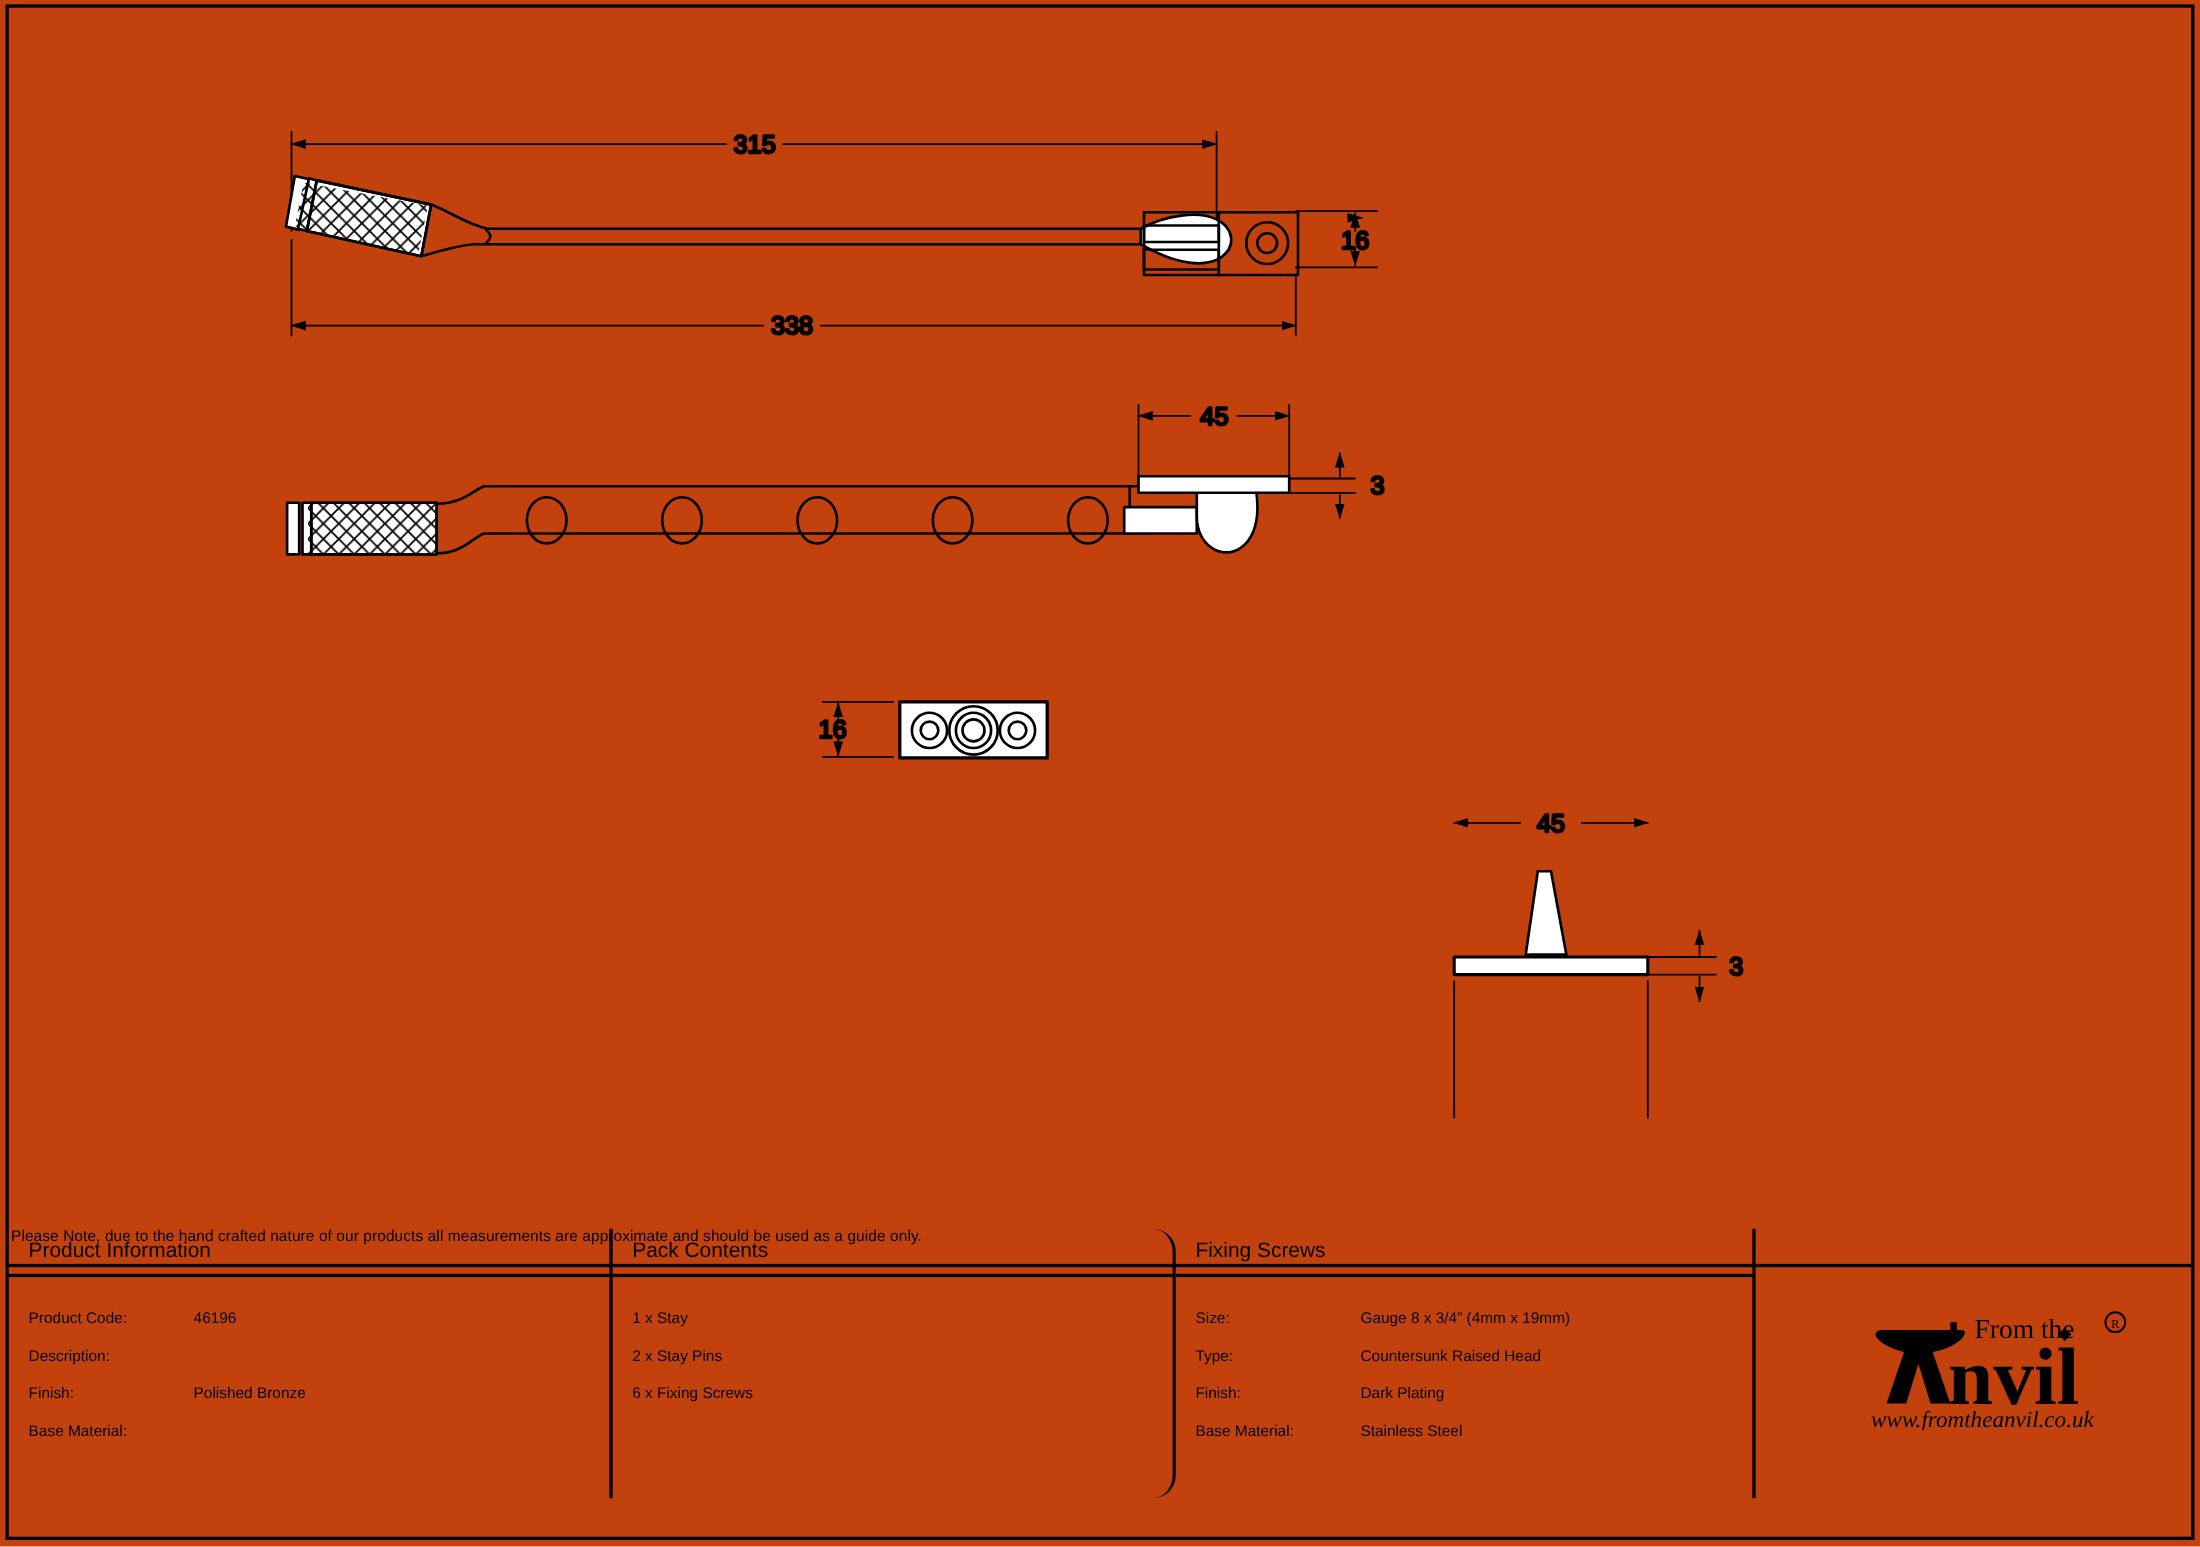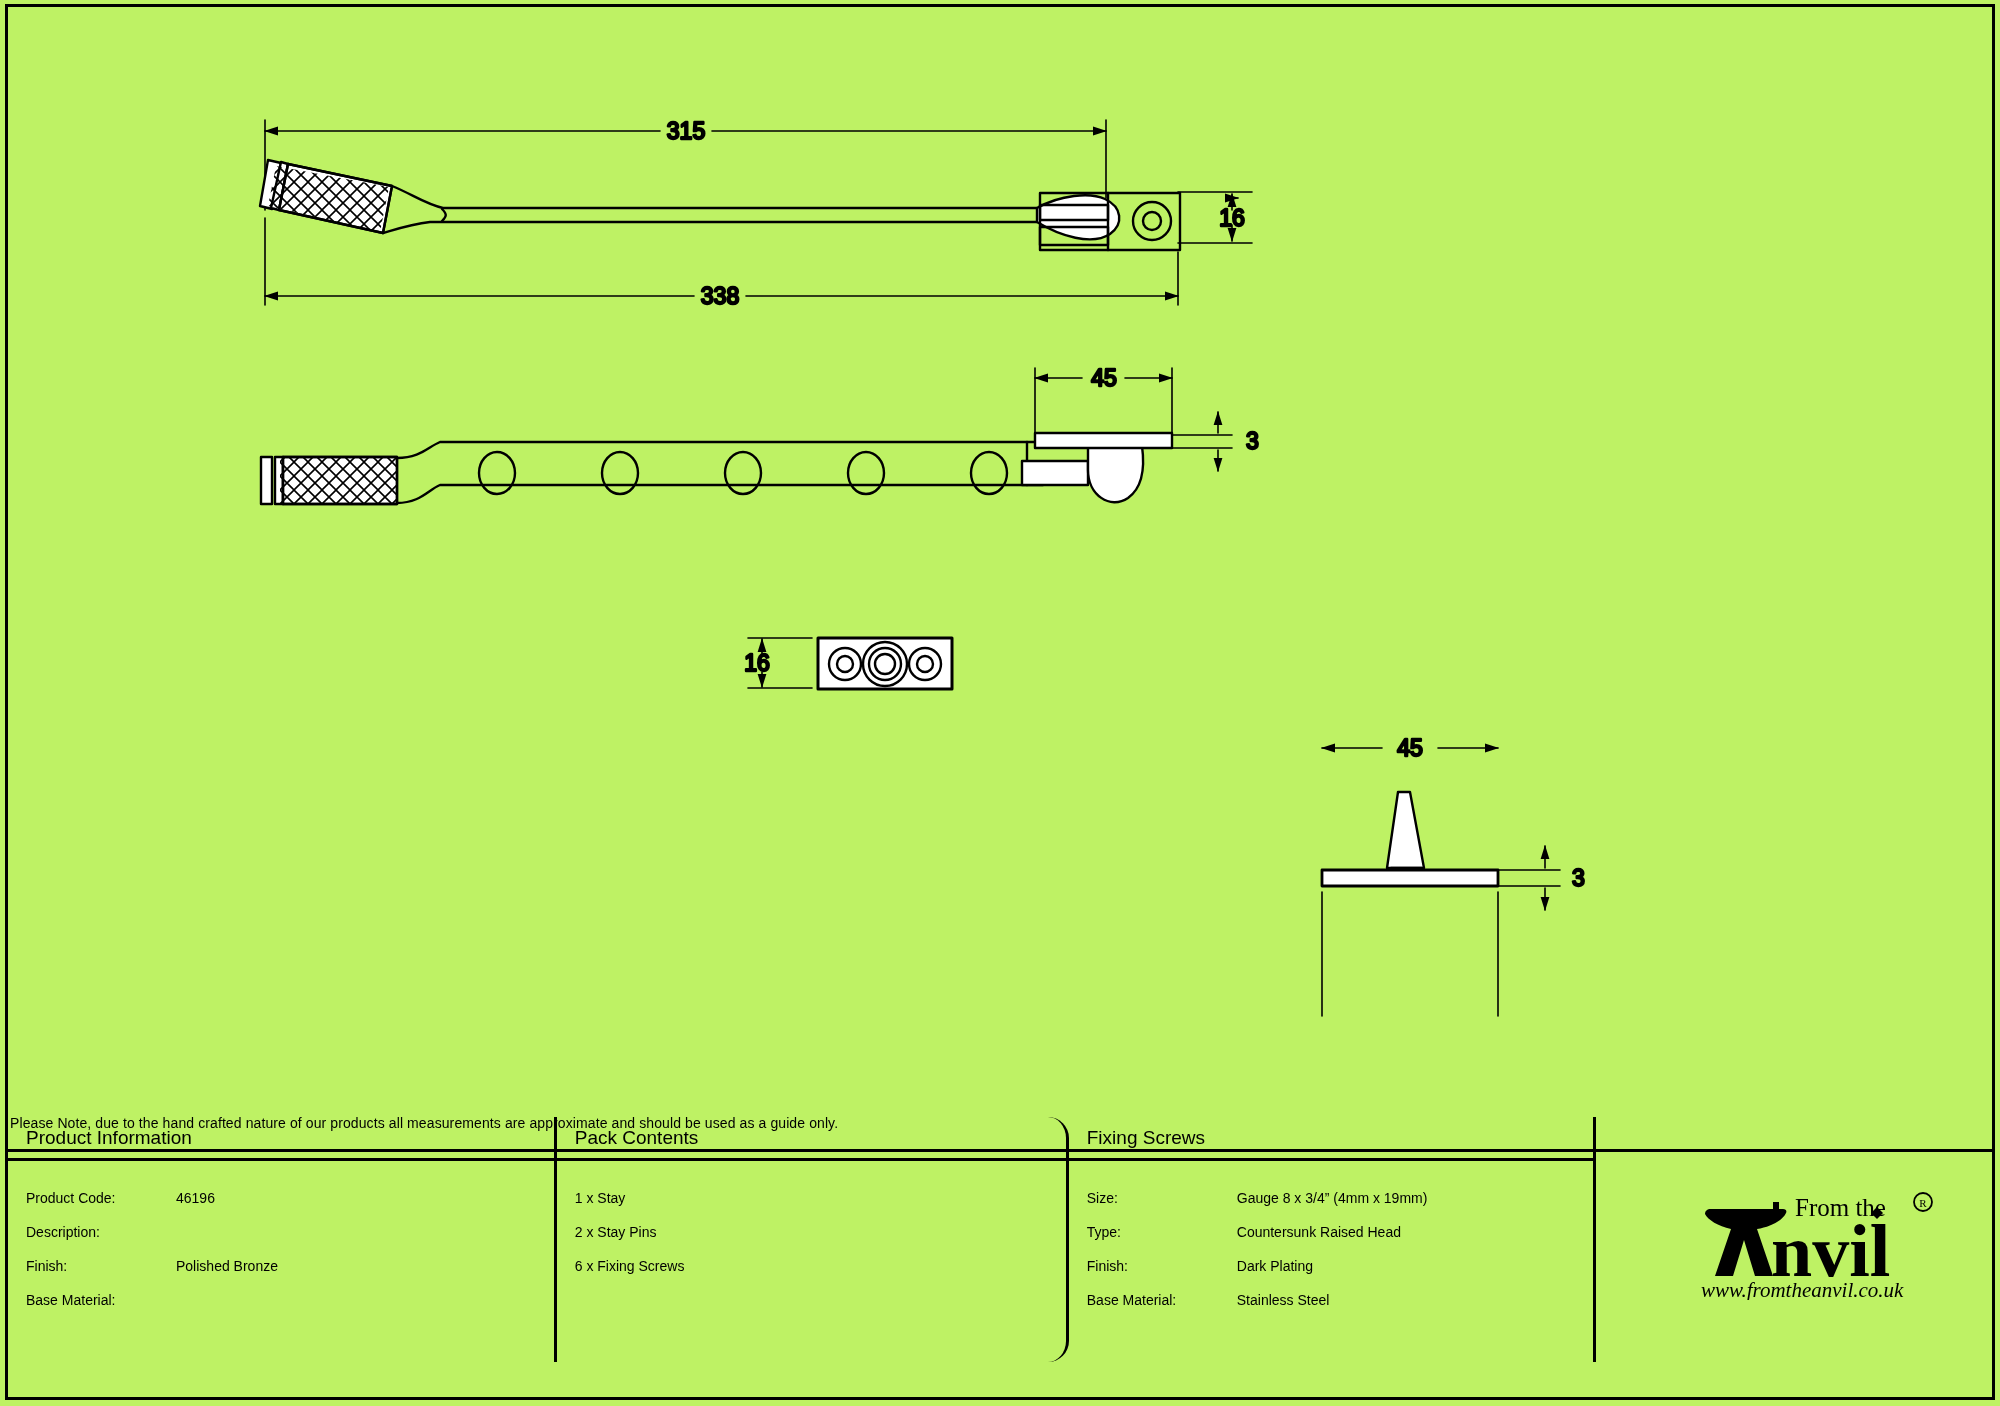--- a/index.html
+++ b/index.html
@@ -5,21 +5,21 @@
 <style>
   html,body{margin:0;padding:0;background:#ffffff;}
   body{
     font-family:"Liberation Sans", sans-serif;
     color:#000;
   }
   #page{
     position:relative;
     width:2000px;
     height:1406px;
-    background:#bef264;
+    background:#c2410c;
     overflow:hidden;
   }
   
   .frame{
     position:absolute;
     left:5px; top:4px;
     width:1990px; height:1396px;
     border:3px solid #000;
     box-sizing:border-box;
   }

